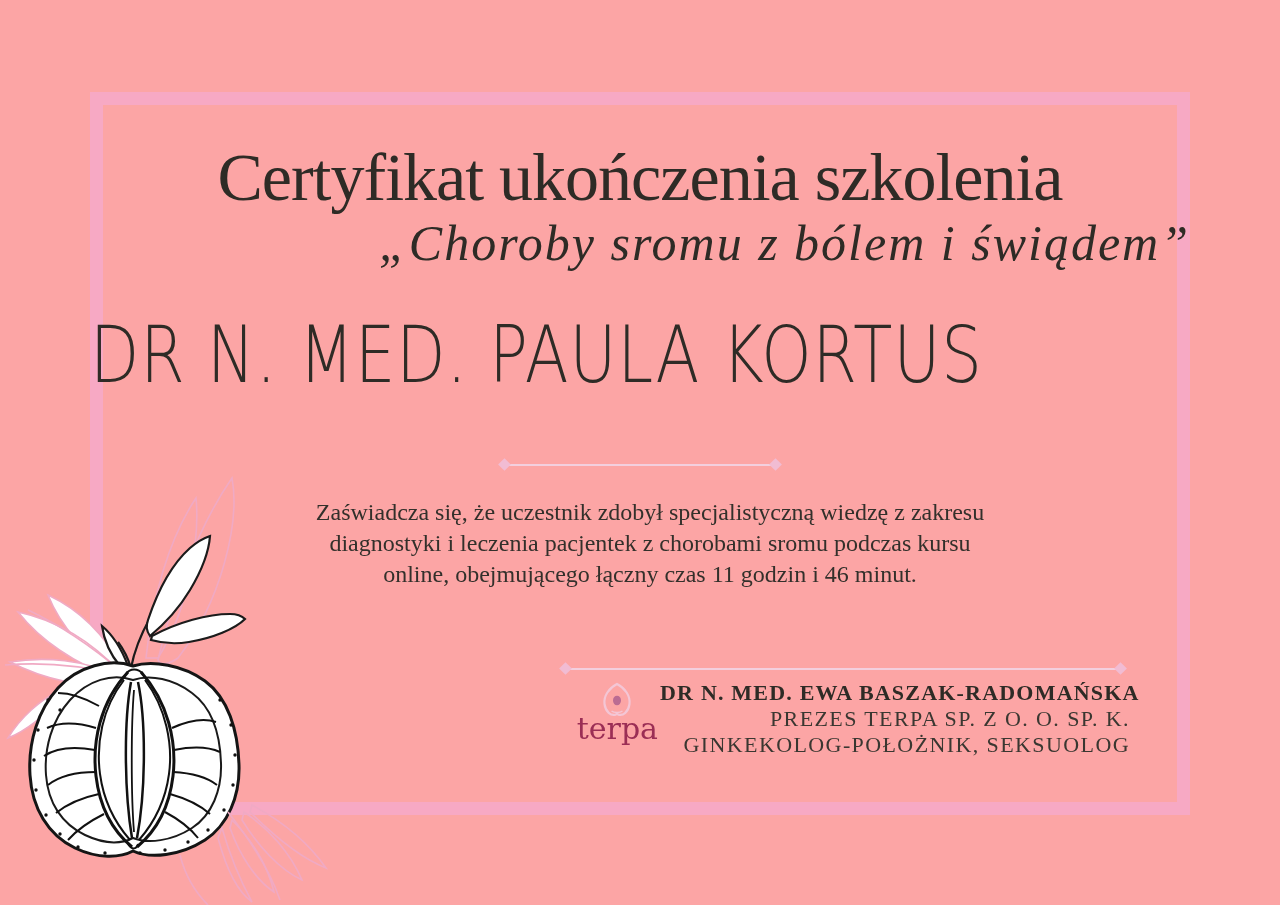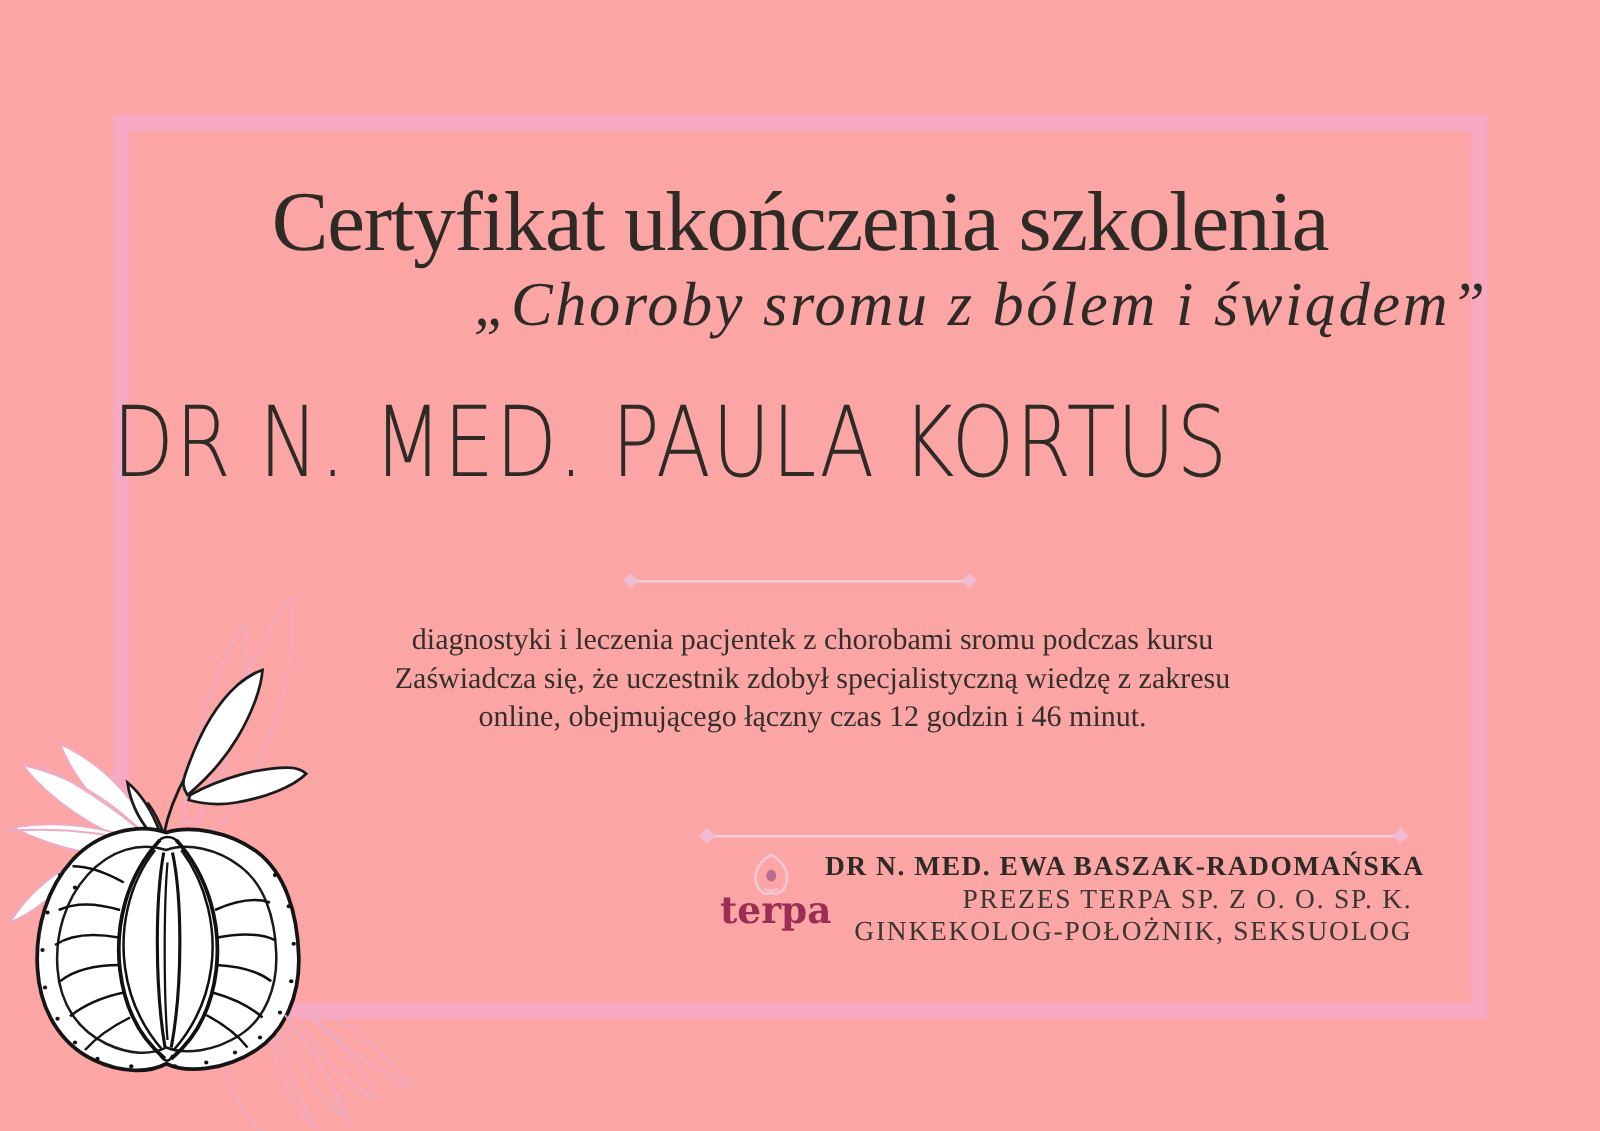--- a/index.html
+++ b/index.html
@@ -52,21 +52,21 @@
   }
   .signature .sig-name {
     font-weight:bold; font-size:22px; letter-spacing:1.2px; line-height:27px;
     color:#2e2b26; white-space:nowrap;
   }
   .signature .sig-role, .signature .sig-specialty {
     font-size:22px; letter-spacing:1.4px; line-height:26px;
     color:#3a3731; white-space:nowrap;
   }
   .logo {
-    position:absolute; left:576px; top:680px; width:82px; text-align:right;font-weight:bold;
+    position:absolute; left:576px; top:680px; width:82px; text-align:right;
   }
   .logo-mark { display:block; margin:0 auto; }
   .logo-text {
     display:block; margin-top:-4px;
     font-family:"DejaVu Serif", serif; font-size:30px; line-height:30px;
     color:#9b2e55; letter-spacing:0px;
   }
   .illustration { position:absolute; left:0px; top:460px; }
 </style>
 </head>
@@ -80,23 +80,23 @@
 
   <div class="subtitle">„Choroby sromu z bólem i świądem”</div>
 
   <div class="recipient">
     <span>DR N. MED. PAULA KORTUS</span>
   </div>
 
   <div class="divider divider-1"></div>
 
   <div class="body-text">
+    <div>Zaświadcza się, że uczestnik zdobył specjalistyczną wiedzę z zakresu</div>
     <div>diagnostyki i leczenia pacjentek z chorobami sromu podczas kursu</div>
-    <div>Zaświadcza się, że uczestnik zdobył specjalistyczną wiedzę z zakresu</div>
-    <div>online, obejmującego łączny czas 12 godzin i 46 minut.</div>
+    <div>online, obejmującego łączny czas 11 godzin i 46 minut.</div>
   </div>
 
   <div class="divider divider-2"></div>
 
   <div class="logo">
     <svg class="logo-mark" width="40" height="38" viewBox="0 0 40 38">
       <path d="M 20,4 C 28,8 33.5,16 32.5,24 C 31.5,31.5 26,36.5 21,34.5 C 20.4,34 20,33 20,32 C 20,33 19.6,34 19,34.5 C 14,36.5 8.5,31.5 7.5,24 C 6.5,16 12,8 20,4 Z" fill="none" stroke="#f4c6d5" stroke-width="2.2"></path>
       <path d="M 14.5,31 C 17,33 23,33 25.5,31" fill="none" stroke="#f4c6d5" stroke-width="1.5"></path>
       <ellipse cx="20" cy="20.5" rx="4" ry="4.8" fill="#bb6b92"></ellipse>
     </svg>

